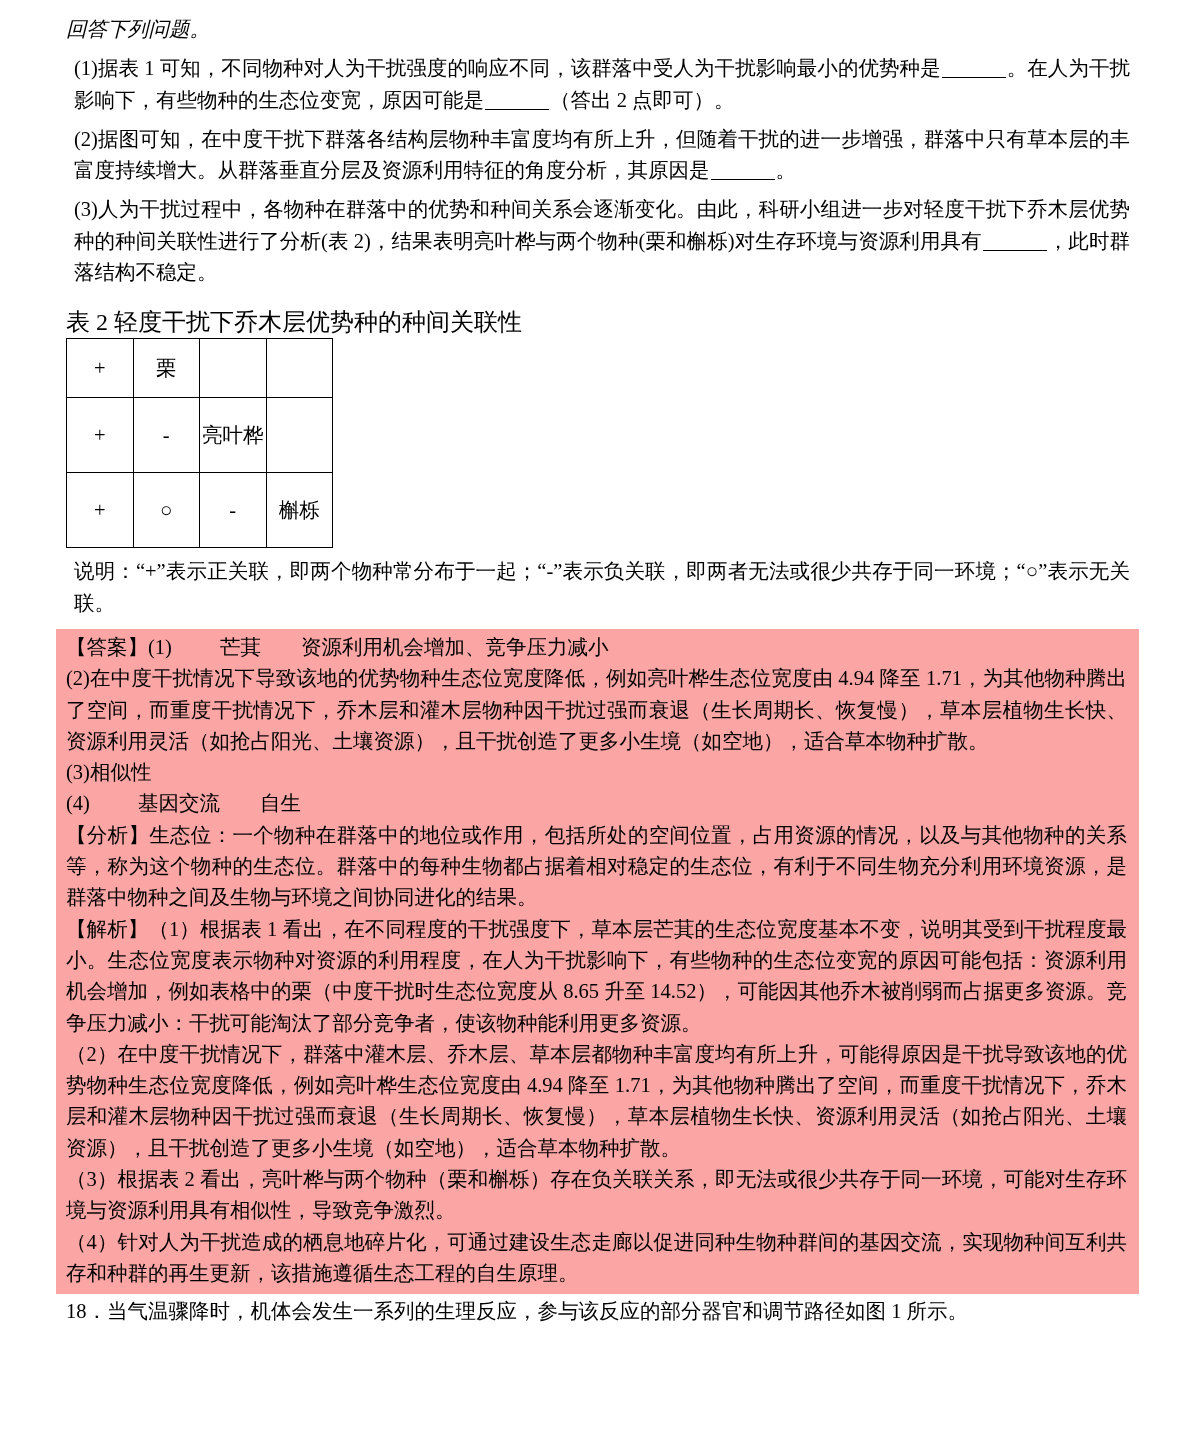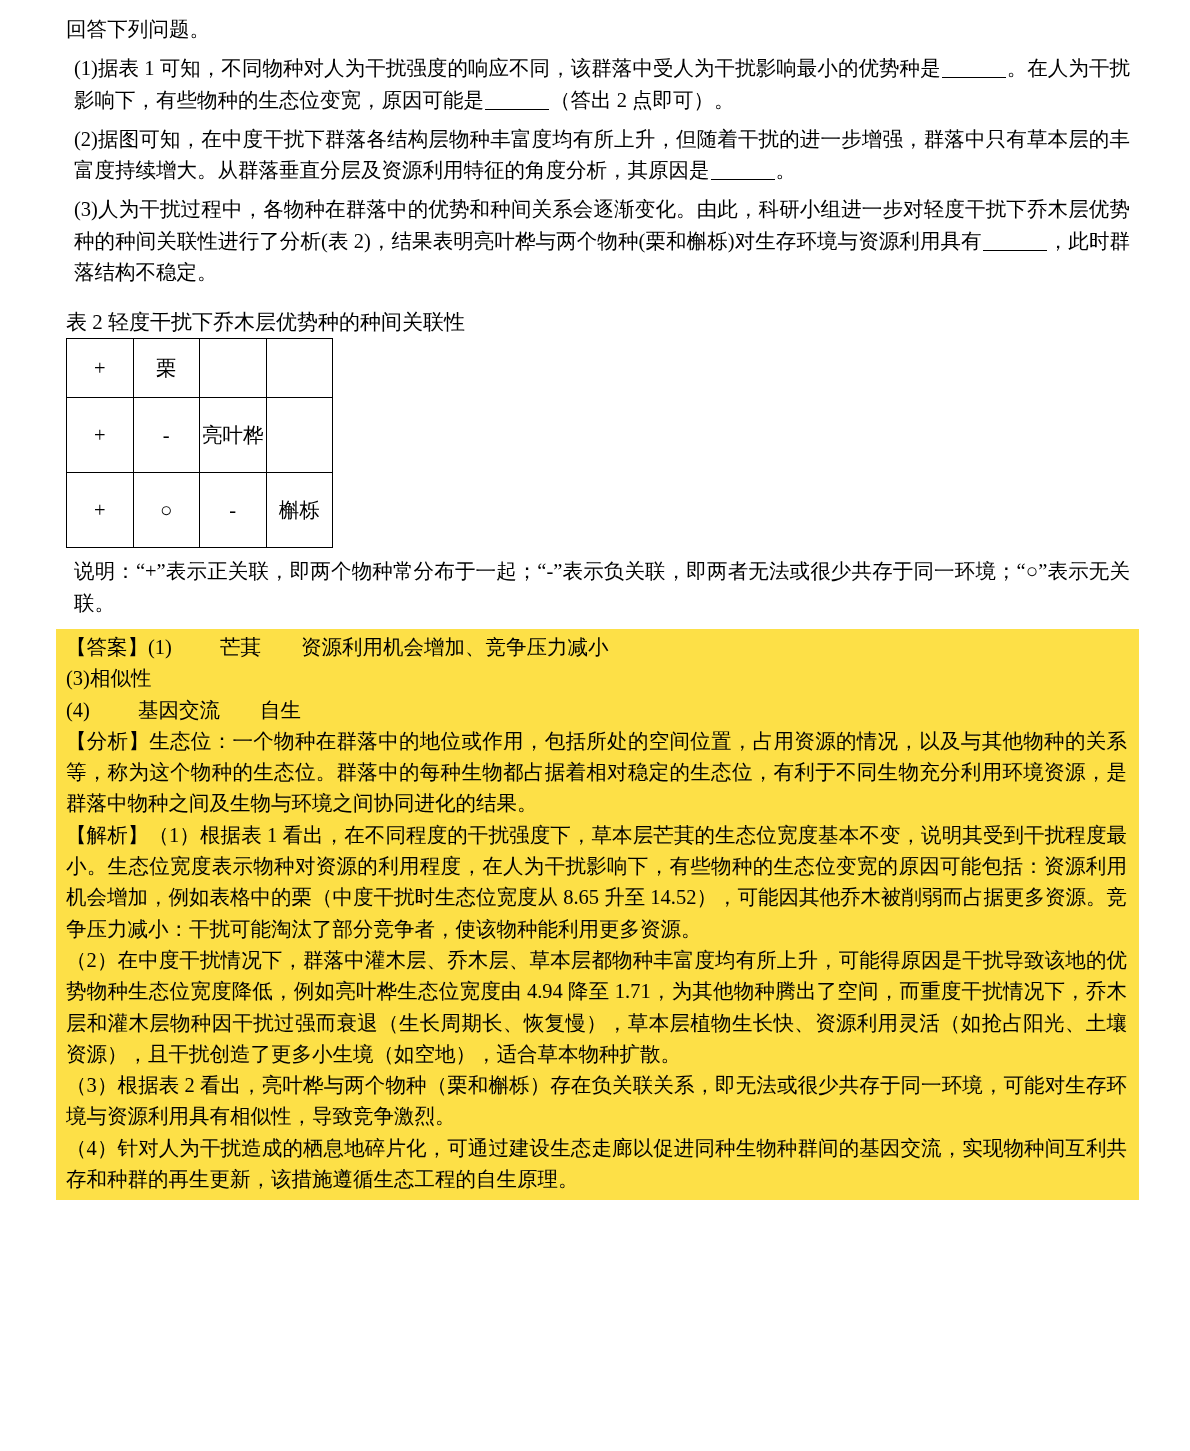--- a/index.html
+++ b/index.html
@@ -22,41 +22,42 @@
     box-sizing: border-box;
     padding: 14px 52px 0 66px;
   }
   .line {
     font-size: 20.5px;
     line-height: 31.3px;
     text-align: justify;
     text-justify: inter-ideograph;
     letter-spacing: 0.1px;
     white-space: normal;
+    font-style: italic;
   }
   .para {
     margin: 8px;
     font-size: 20.5px;
     line-height: 31.3px;
     text-align: justify;
     text-justify: inter-ideograph;
   }
   .blank {
     display: inline-block;
     border-bottom: 1.6px solid #000;
     width: 64px;
     height: 0;
     vertical-align: -3px;
     margin: 0 1px;
   }
 
   
   .tbl-caption {
     margin: 20px 0 2px 0;
-    font-size: 21px;
+    font-size: 24px;
     line-height: 28px;
   }
   table.assoc {
     border-collapse: collapse;
     table-layout: fixed;
     width: 262px;
     margin: 0 0 0 0;
   }
   table.assoc td {
     border: 1.5px solid #000;
@@ -67,21 +68,21 @@
     line-height: 30px;
     padding: 0;
   }
   table.assoc tr.r1 td { height: 82px; }
   table.assoc tr.r2 td { height: 58px; }
   table.assoc tr.r3 td { height: 74px; }
   table.assoc tr.r4 td { height: 74px; }
 
   
   .answer-block {
-    background: #fde047;
+    background: #fca5a5;
     margin: 10px 0 0 -10px;
     padding: 3px 12px 5px 10px;
     width: 1083px;
     box-sizing: border-box;
   }
   .answer-block .para { margin: 0; }
   .sp-wide { display:inline-block; width: 48px; }
   .sp-mid  { display:inline-block; width: 40px; }
 
   .tail-line {
@@ -127,30 +128,32 @@
     </tr>
   </tbody>
     </table>
 
   <div class="para">说明：“+”表示正关联，即两个物种常分布于一起；“-”表示负关联，即两者无法或很少共存于同一环境；“○”表示无关联。</div>
 
 
   <div class="answer-block">
     <div class="para"><span>【答案】(1)</span><span class="sp-wide"></span><span>芒萁</span><span class="sp-mid"></span><span>资源利用机会增加、竞争压力减小</span></div>
 
+    <div class="para">(2)在中度干扰情况下导致该地的优势物种生态位宽度降低，例如亮叶桦生态位宽度由 4.94 降至 1.71，为其他物种腾出了空间，而重度干扰情况下，乔木层和灌木层物种因干扰过强而衰退（生长周期长、恢复慢），草本层植物生长快、资源利用灵活（如抢占阳光、土壤资源），且干扰创造了更多小生境（如空地），适合草本物种扩散。</div>
 
     <div class="para">(3)相似性</div>
 
     <div class="para"><span>(4)</span><span class="sp-wide"></span><span>基因交流</span><span class="sp-mid"></span><span>自生</span></div>
 
     <div class="para"><span>【分析】</span><span>生态位：一个物种在群落中的地位或作用，包括所处的空间位置，占用资源的情况，以及与其他物种的关系等，称为这个物种的生态位。群落中的每种生物都占据着相对稳定的生态位，有利于不同生物充分利用环境资源，是群落中物种之间及生物与环境之间协同进化的结果。</span></div>
 
     <div class="para"><span>【解析】</span><span>（1）根据表 1 看出，在不同程度的干扰强度下，草本层芒萁的生态位宽度基本不变，说明其受到干扰程度最小。生态位宽度表示物种对资源的利用程度，在人为干扰影响下，有些物种的生态位变宽的原因可能包括：资源利用机会增加，例如表格中的栗（中度干扰时生态位宽度从 8.65 升至 14.52），可能因其他乔木被削弱而占据更多资源。竞争压力减小：干扰可能淘汰了部分竞争者，使该物种能利用更多资源。</span></div>
 
     <div class="para">（2）在中度干扰情况下，群落中灌木层、乔木层、草本层都物种丰富度均有所上升，可能得原因是干扰导致该地的优势物种生态位宽度降低，例如亮叶桦生态位宽度由 4.94 降至 1.71，为其他物种腾出了空间，而重度干扰情况下，乔木层和灌木层物种因干扰过强而衰退（生长周期长、恢复慢），草本层植物生长快、资源利用灵活（如抢占阳光、土壤资源），且干扰创造了更多小生境（如空地），适合草本物种扩散。</div>
 
     <div class="para">（3）根据表 2 看出，亮叶桦与两个物种（栗和槲栎）存在负关联关系，即无法或很少共存于同一环境，可能对生存环境与资源利用具有相似性，导致竞争激烈。</div>
 
     <div class="para">（4）针对人为干扰造成的栖息地碎片化，可通过建设生态走廊以促进同种生物种群间的基因交流，实现物种间互利共存和种群的再生更新，该措施遵循生态工程的自生原理。</div>
   </div>
 
+  <div class="tail-line">18．当气温骤降时，机体会发生一系列的生理反应，参与该反应的部分器官和调节路径如图 1 所示。</div>
 
 </div>
 
 </body></html>

